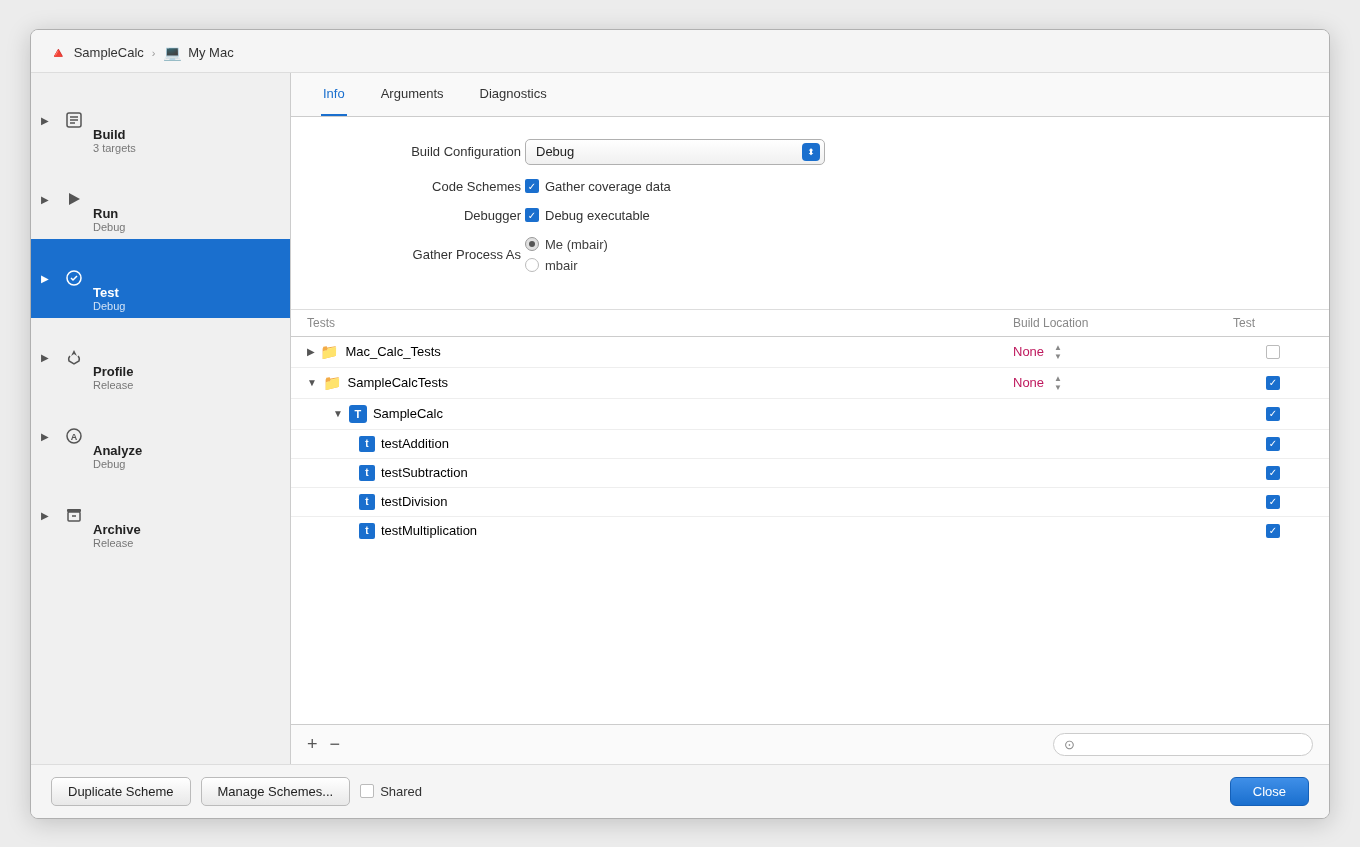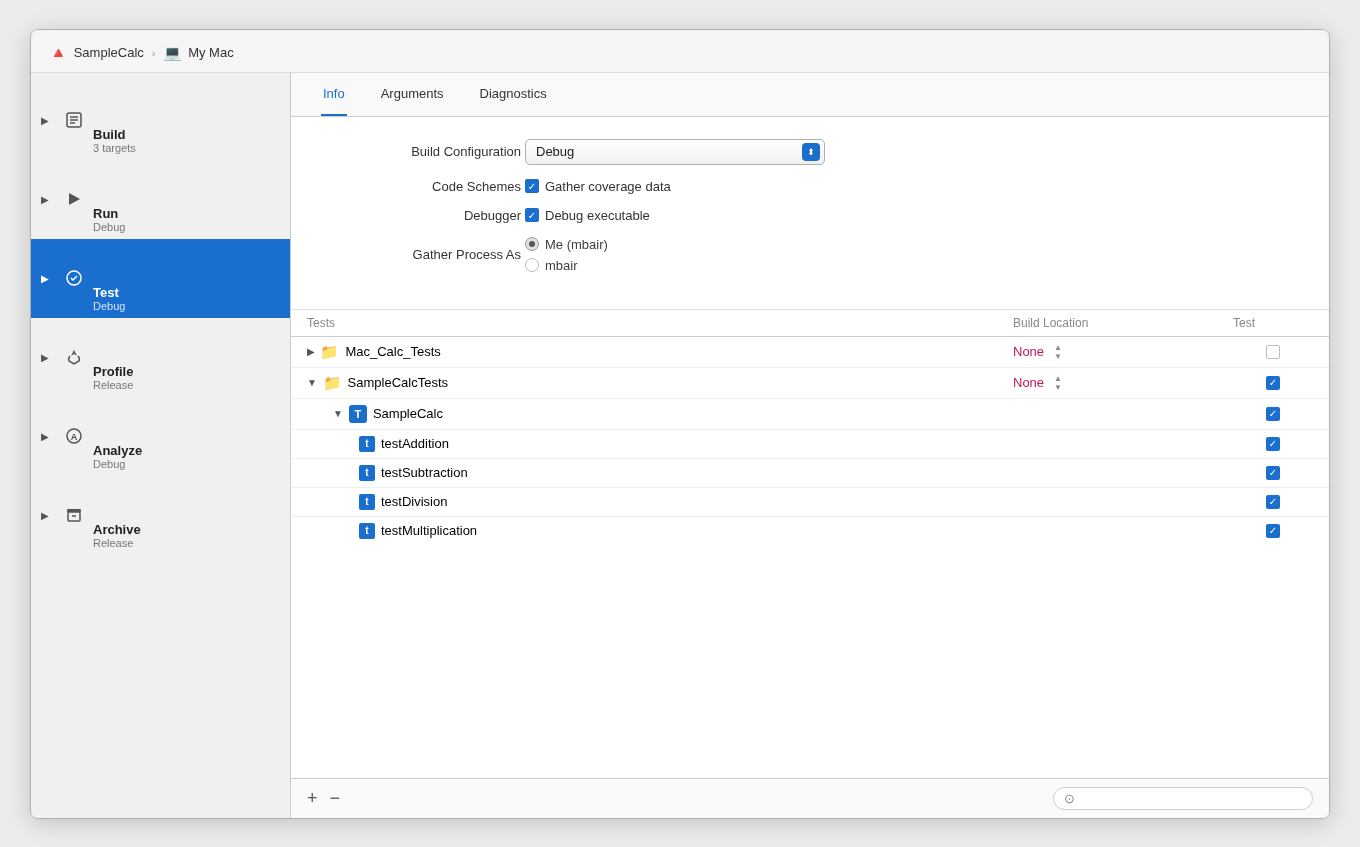--- a/index.html
+++ b/index.html
@@ -656,13 +656,22 @@
           <button class="footer-btn">−</button>
           <div class="filter-box">
             <span class="filter-icon">⊙</span>
             <input class="filter-input" type="text" placeholder="" style="">
           </div>
         </div>
       </div>
     </div>
   </div>
 
+  <div class="bottom-bar">
+    <button class="btn-outline">Duplicate Scheme</button>
+    <button class="btn-outline">Manage Schemes...</button>
+    <div class="shared-row">
+      <div class="checkbox-empty"></div>
+      <span>Shared</span>
+    </div>
+    <button class="btn-blue">Close</button>
+  </div>
 </div>
 
 </body></html>

